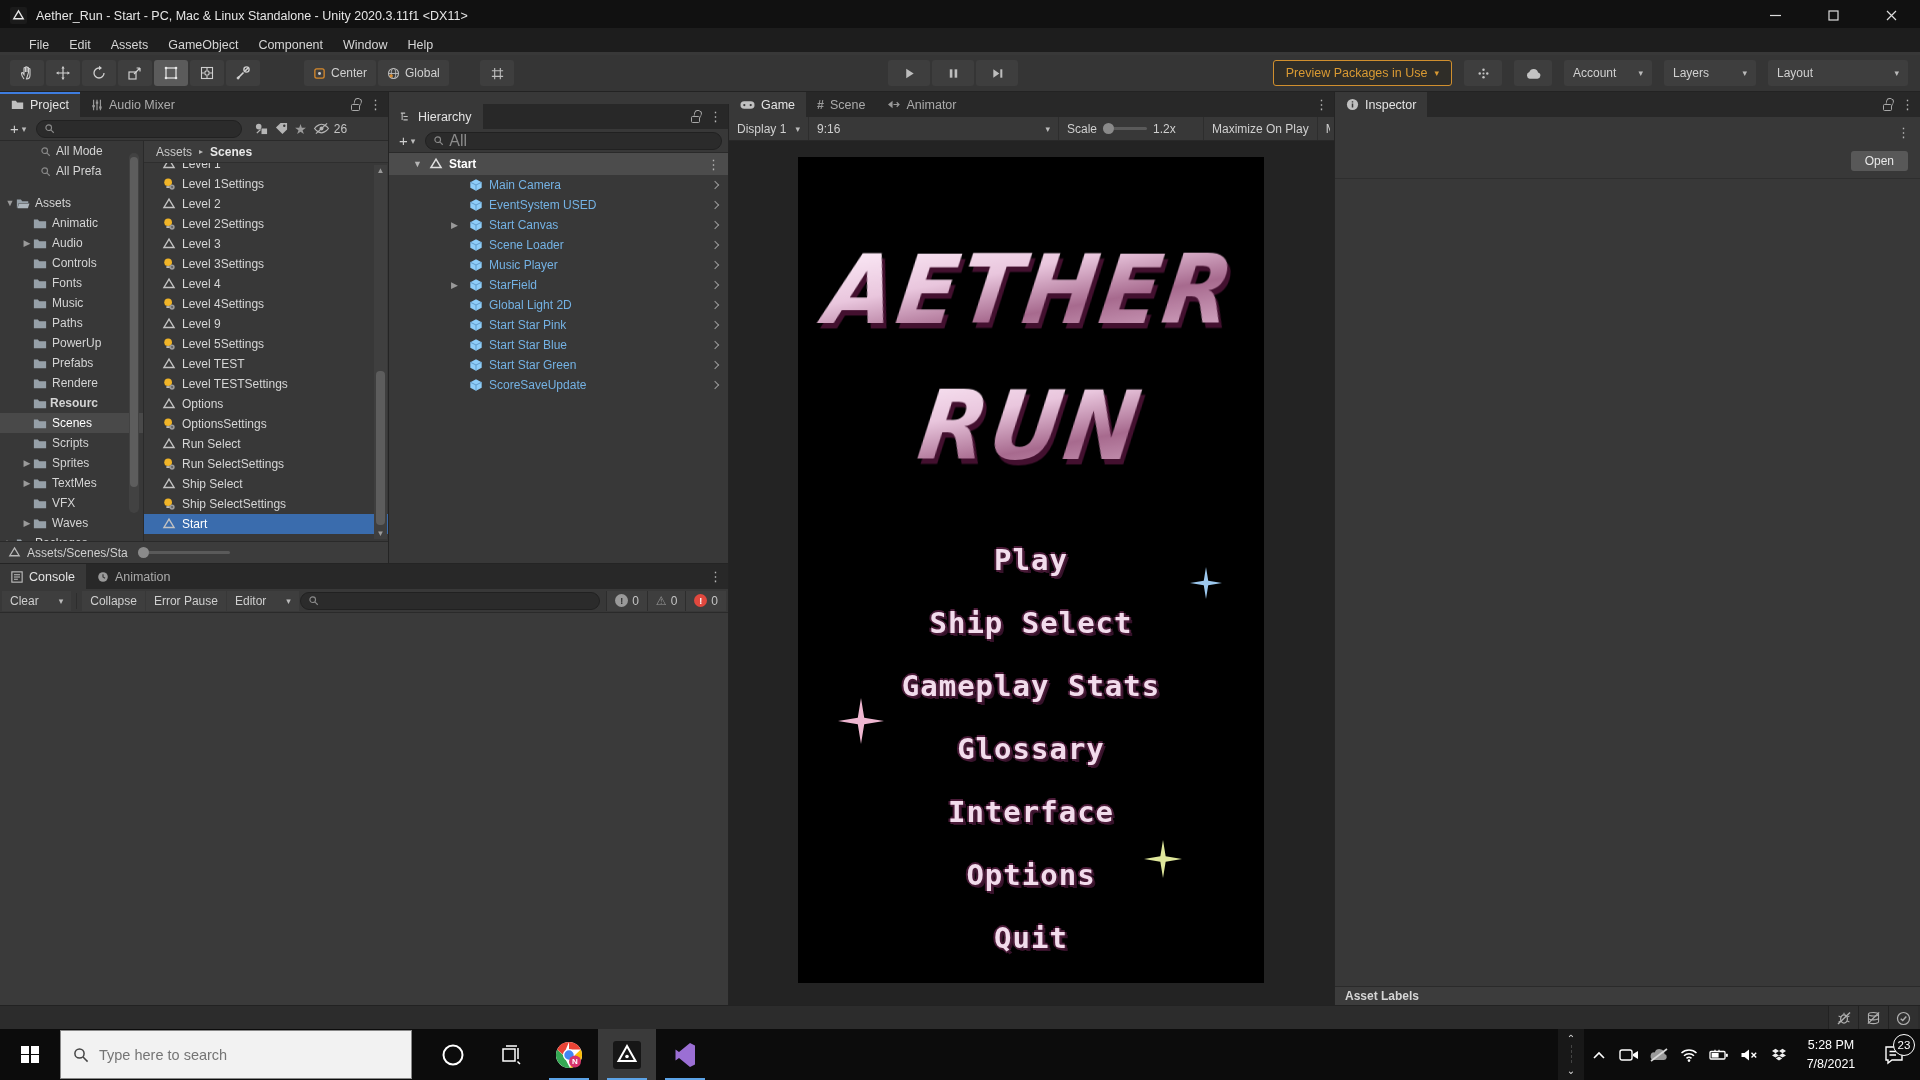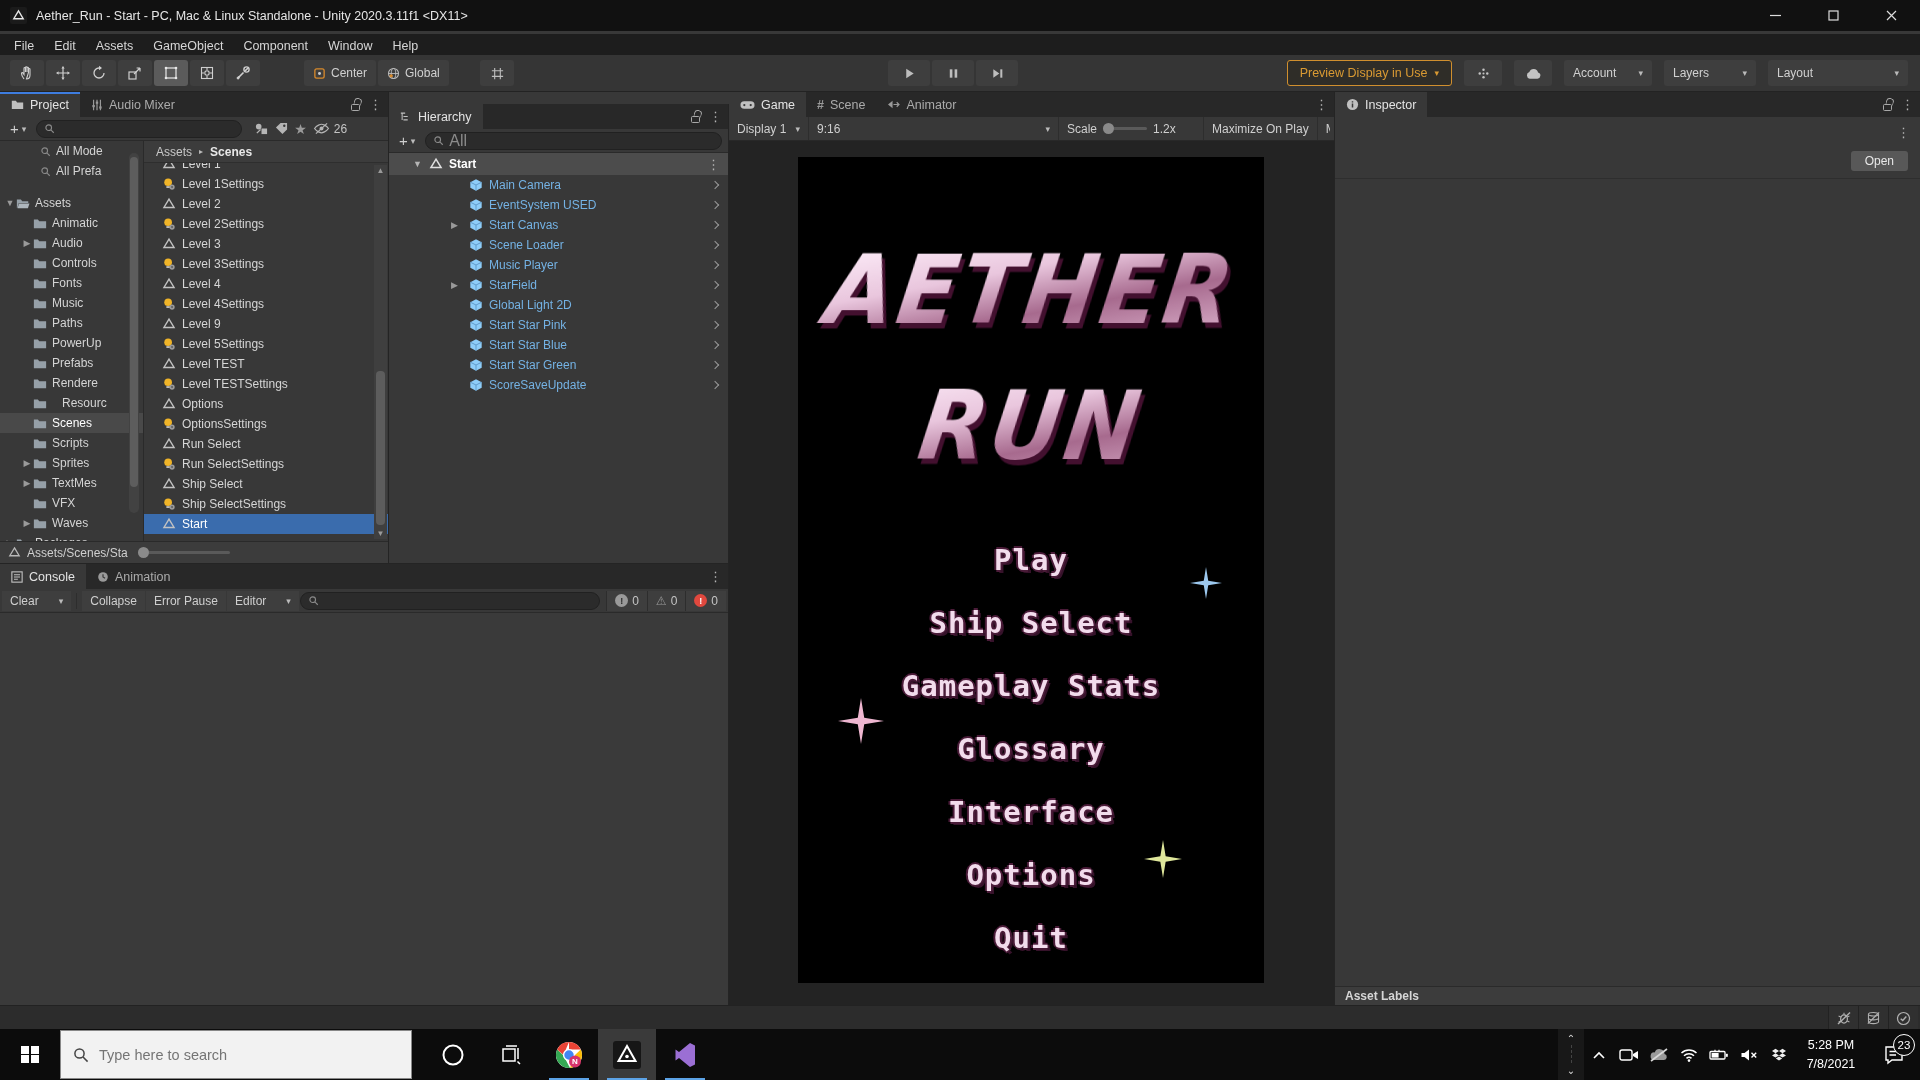--- a/index.html
+++ b/index.html
@@ -9,21 +9,21 @@
 svg{display:block}
 
 
 .titlebar{position:absolute;left:0;top:0;width:100%;height:31px;background:#111;display:flex;align-items:center;padding-left:10px}
 .titlebar .app-ico{width:17px;height:17px;background:#1b1b1b;border-radius:2px;display:flex;align-items:center;justify-content:center;margin-right:9px}
 .titlebar .t-text{color:#e6e6e6;font-size:12.5px}
 .win-controls{position:absolute;right:0;top:0;height:31px;display:flex}
 .win-btn{width:58px;height:31px;display:flex;align-items:center;justify-content:center;color:#ddd;font-size:13px}
 
 
-.menubar{position:absolute;left:0;top:34px;width:100%;height:24px;background:#1d1d1d;display:flex;align-items:center;padding-left:4px}
+.menubar{position:absolute;left:0;top:28px;width:100%;height:24px;background:#1d1d1d;display:flex;align-items:flex-end;padding-left:19px}
 .menu-item{padding:0 10px;color:#d6d6d6;font-size:12.5px}
 
 
 .toolbar{position:absolute;left:0;top:55px;width:100%;height:37px;background:#353535;border-bottom:1px solid #232323}
 .tool-group{position:absolute;left:10px;top:5px;display:flex;gap:2px}
 .tool-btn{width:34px;height:26px;background:#3e3e3e;border-radius:3px;display:flex;align-items:center;justify-content:center}
 .tool-btn.active{background:#5b5b5b}
 .pivot-group{position:absolute;left:304px;top:5px;display:flex;gap:2px}
 .pivot-btn{height:26px;background:#3e3e3e;border-radius:3px;display:flex;align-items:center;gap:5px;padding:0 9px;color:#d0d0d0}
 .grid-btn{position:absolute;left:480px;top:5px}
@@ -303,21 +303,21 @@
           <span class="mini-ico">
             <svg width="13" height="13" viewBox="0 0 14 14">
               <path d="M2.5 2.5 L9 7 L2.5 11.5 Z" fill="#bdbdbd"></path>
               <rect x="10" y="2.5" width="2.2" height="9" fill="#bdbdbd"></rect>
             </svg>
           </span>
         </div>
       </div>
     <div class="right-group">
       <div class="preview-btn">
-        <span>Preview Display in Use</span>
+        <span>Preview Packages in Use</span>
         <span class="caret" style="color:#d99a33">▾</span>
       </div>
       <div class="small-ico-btn">
         <svg width="15" height="15" viewBox="0 0 16 16">
             <g fill="#c4c4c4">
               <circle cx="8" cy="4" r="1.3"></circle>
               <circle cx="4" cy="8" r="1.3"></circle>
               <circle cx="12" cy="8" r="1.3"></circle>
               <circle cx="8" cy="12" r="1.3"></circle>
               <circle cx="8" cy="8" r="1.1"></circle>
@@ -521,21 +521,21 @@
                 </span>
                 <span style="margin-left: 5px;">Rendere</span>
               </div>
               <div class="tree-row" style="padding-left: 21px;">
                 <span class="arr"></span>
                 <span class="mini-ico">
                   <svg width="14" height="11" viewBox="0 0 16 12">
                     <path d="M1 1.5 h4.6 l1.5 2 H15 v8 H1 Z" fill="#96a0a8"></path>
                   </svg>
                 </span>
-                <span style="margin-left: 15px;">Resourc</span>
+                <span style="margin-left: 3px; font-weight: bold;">Resourc</span>
               </div>
               <div class="tree-row sel" style="padding-left: 21px;">
                 <span class="arr"></span>
                 <span class="mini-ico">
                   <svg width="14" height="11" viewBox="0 0 16 12">
                     <path d="M1 1.5 h4.6 l1.5 2 H15 v8 H1 Z" fill="#96a0a8"></path>
                   </svg>
                 </span>
                 <span style="margin-left: 5px;">Scenes</span>
               </div>

